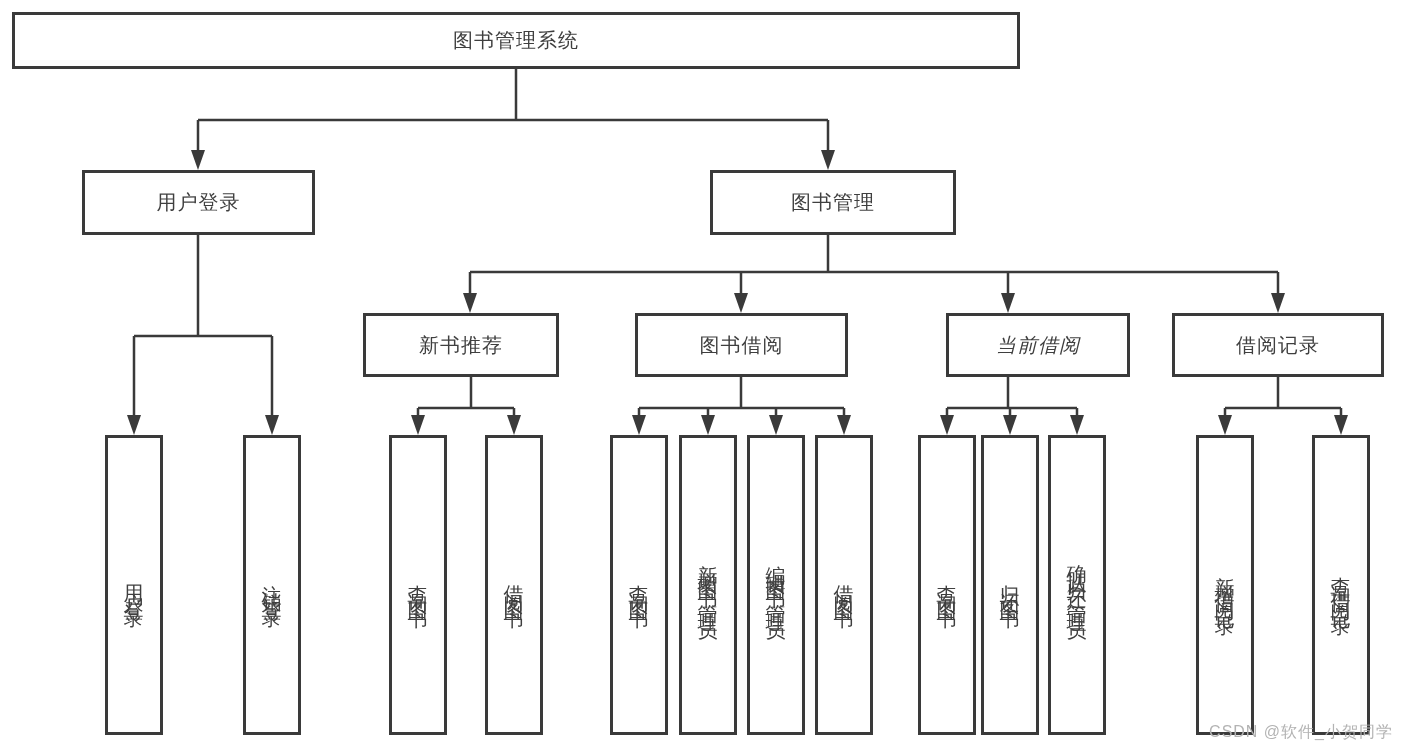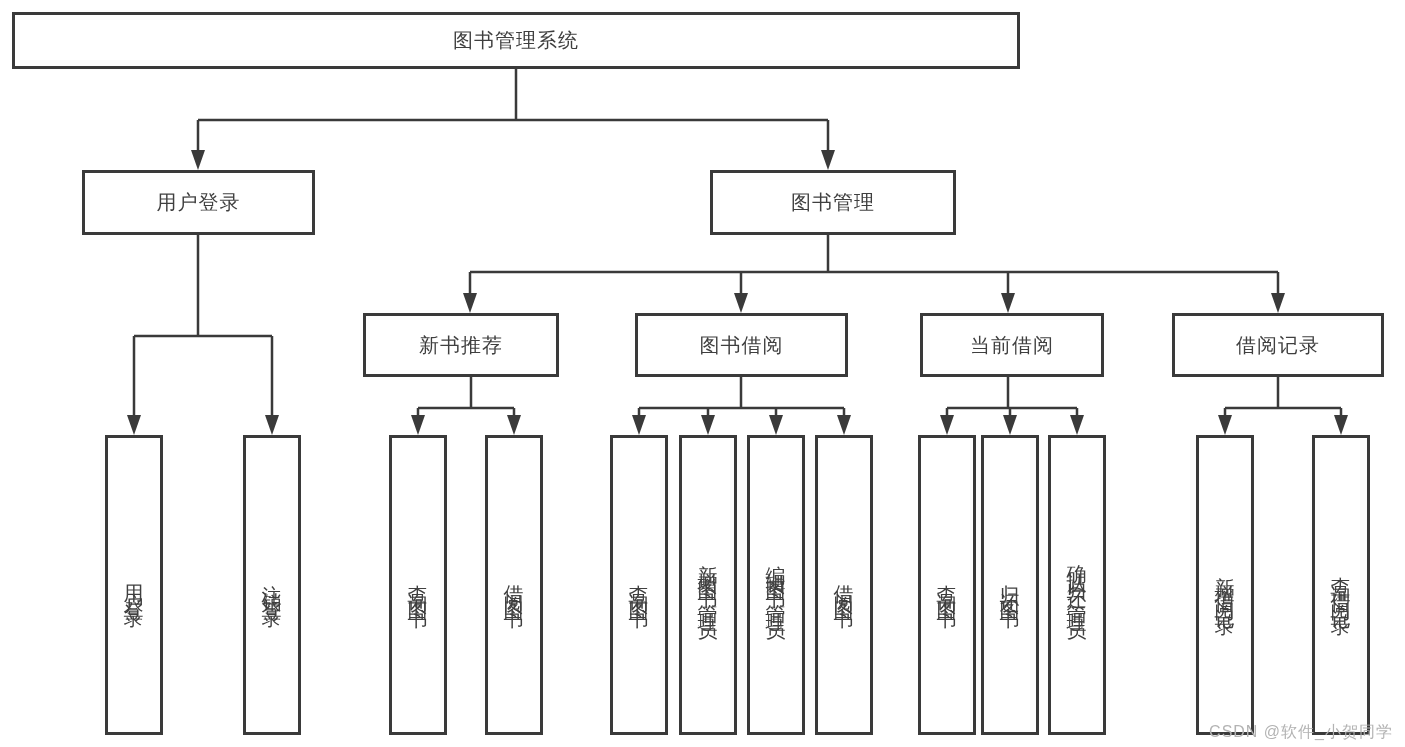--- a/index.html
+++ b/index.html
@@ -34,21 +34,21 @@
     letter-spacing: 1px;
     z-index: 1;
   }
   .node.root   { left: 12px;  top: 12px;  width: 1008px; height: 57px; }
   .node.branch { top: 170px; height: 65px; }
   .node.b-login { left: 82px;  width: 233px; }
   .node.b-mgmt  { left: 710px; width: 246px; }
   .node.module { top: 313px; height: 64px; }
   .node.m-newbook { left: 363px;  width: 196px; }
   .node.m-borrow  { left: 635px;  width: 213px; }
-  .node.m-current { left: 920px;  width: 184px; }
+  .node.m-current { left: 946px;  width: 184px; font-style: italic; }
   .node.m-records { left: 1172px; width: 212px; }
   .node.leaf {
     top: 435px;
     width: 58px;
     height: 300px;
   }
   .leaf .vtext {
     writing-mode: vertical-rl;
     text-orientation: mixed;
     letter-spacing: 8px;

